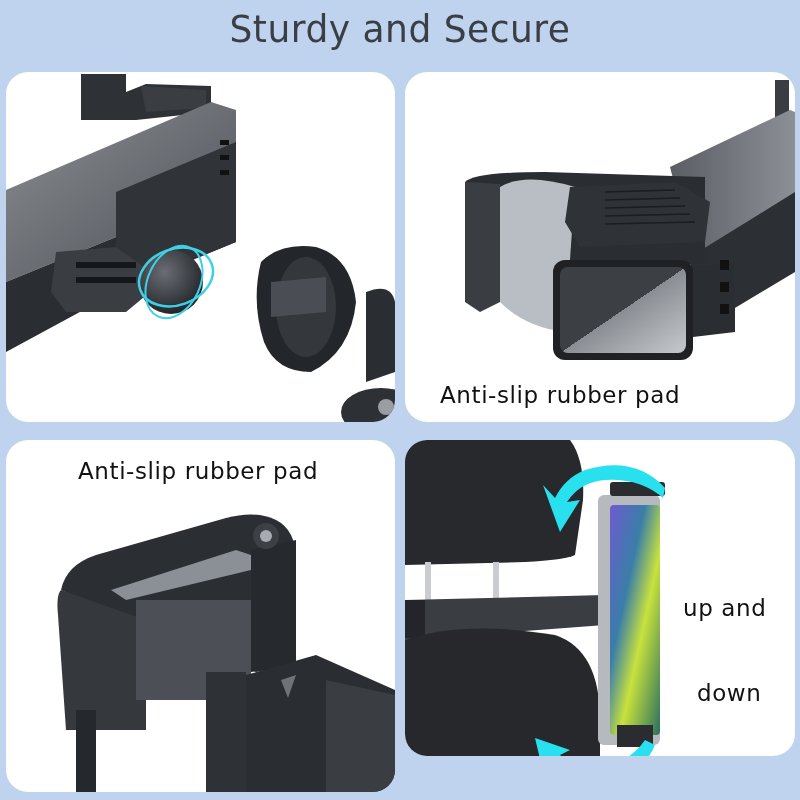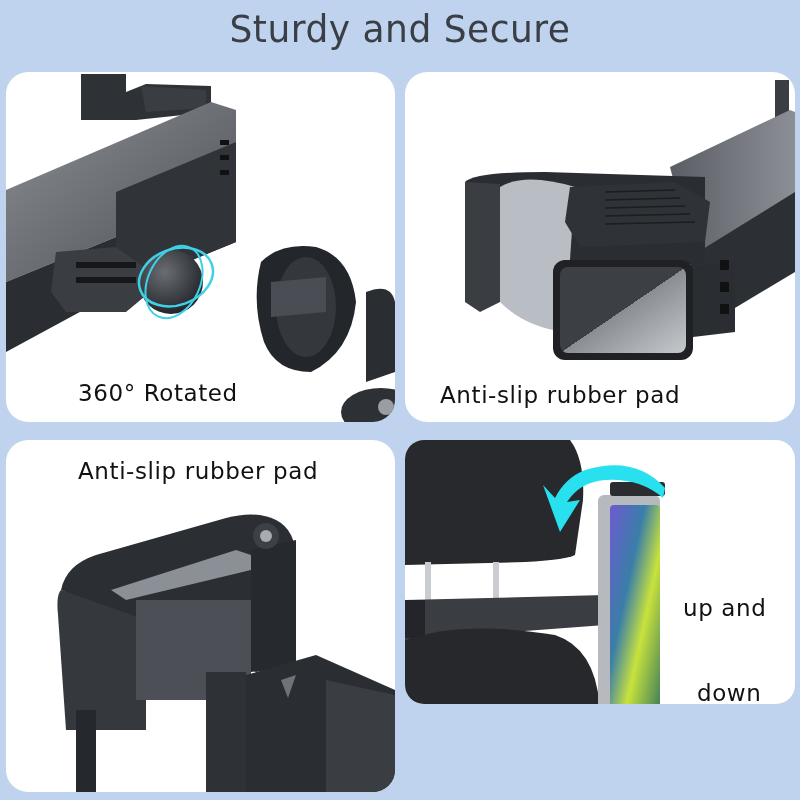--- a/index.html
+++ b/index.html
@@ -14,21 +14,21 @@
       text-align: center; font-size: 36px; color: #3a3f46;
       letter-spacing: 0.5px; font-family: "DejaVu Sans", sans-serif;
       transform: scaleY(1.05);
     }
     .panel {
       position: absolute; background: #ffffff; border-radius: 22px; overflow: hidden;
     }
     #p1 { left: 6px; top: 72px; width: 389px; height: 350px; }
     #p2 { left: 405px; top: 72px; width: 390px; height: 350px; }
     #p3 { left: 6px; top: 440px; width: 389px; height: 352px; }
-    #p4 { left: 405px; top: 440px; width: 390px; height: 264px; border-radius: 19px; }
+    #p4 { left: 405px; top: 440px; width: 390px; height: 316px; }
     .caption {
       position: absolute; font-size: 23px; color: #111; font-weight: 500;
       letter-spacing: 0.6px; font-family: "DejaVu Sans", sans-serif;
       white-space: nowrap;
     }
     svg { position: absolute; left: 0; top: 0; }
   </style>
 </head>
 <body>
 
@@ -68,21 +68,20 @@
     </g>
 
     <path d="M255 190 Q275 170 310 175 Q345 185 350 230 Q345 280 305 300 Q270 300 258 270 Q245 230 255 190 Z" fill="#23262a"></path>
     <ellipse cx="300" cy="235" rx="30" ry="50" fill="#34373c"></ellipse>
     <path d="M265 210 L320 205 L320 240 L265 245 Z" fill="#4a4e54"></path>
 
     <path d="M360 220 Q385 210 389 230 L389 300 L360 310 Z" fill="#2a2d31"></path>
     <ellipse cx="375" cy="340" rx="40" ry="24" fill="#2d3034"></ellipse>
     <circle cx="380" cy="335" r="8" fill="#9a9ea3"></circle>
   </svg>
-  <div class="caption" style="left:72px; top:308px;">360° Rotated</div>
 </div>
 
 <div class="panel" id="p2">
   <svg width="390" height="350" viewBox="0 0 390 350">
     <defs>
       <linearGradient id="bar2" x1="0" y1="0" x2="1" y2="0">
         <stop offset="0" stop-color="#5a5e64"></stop>
           <stop offset="1" stop-color="#8c9096"></stop>
       </linearGradient>
       <linearGradient id="face" x1="0" y1="0" x2="1" y2="1">

